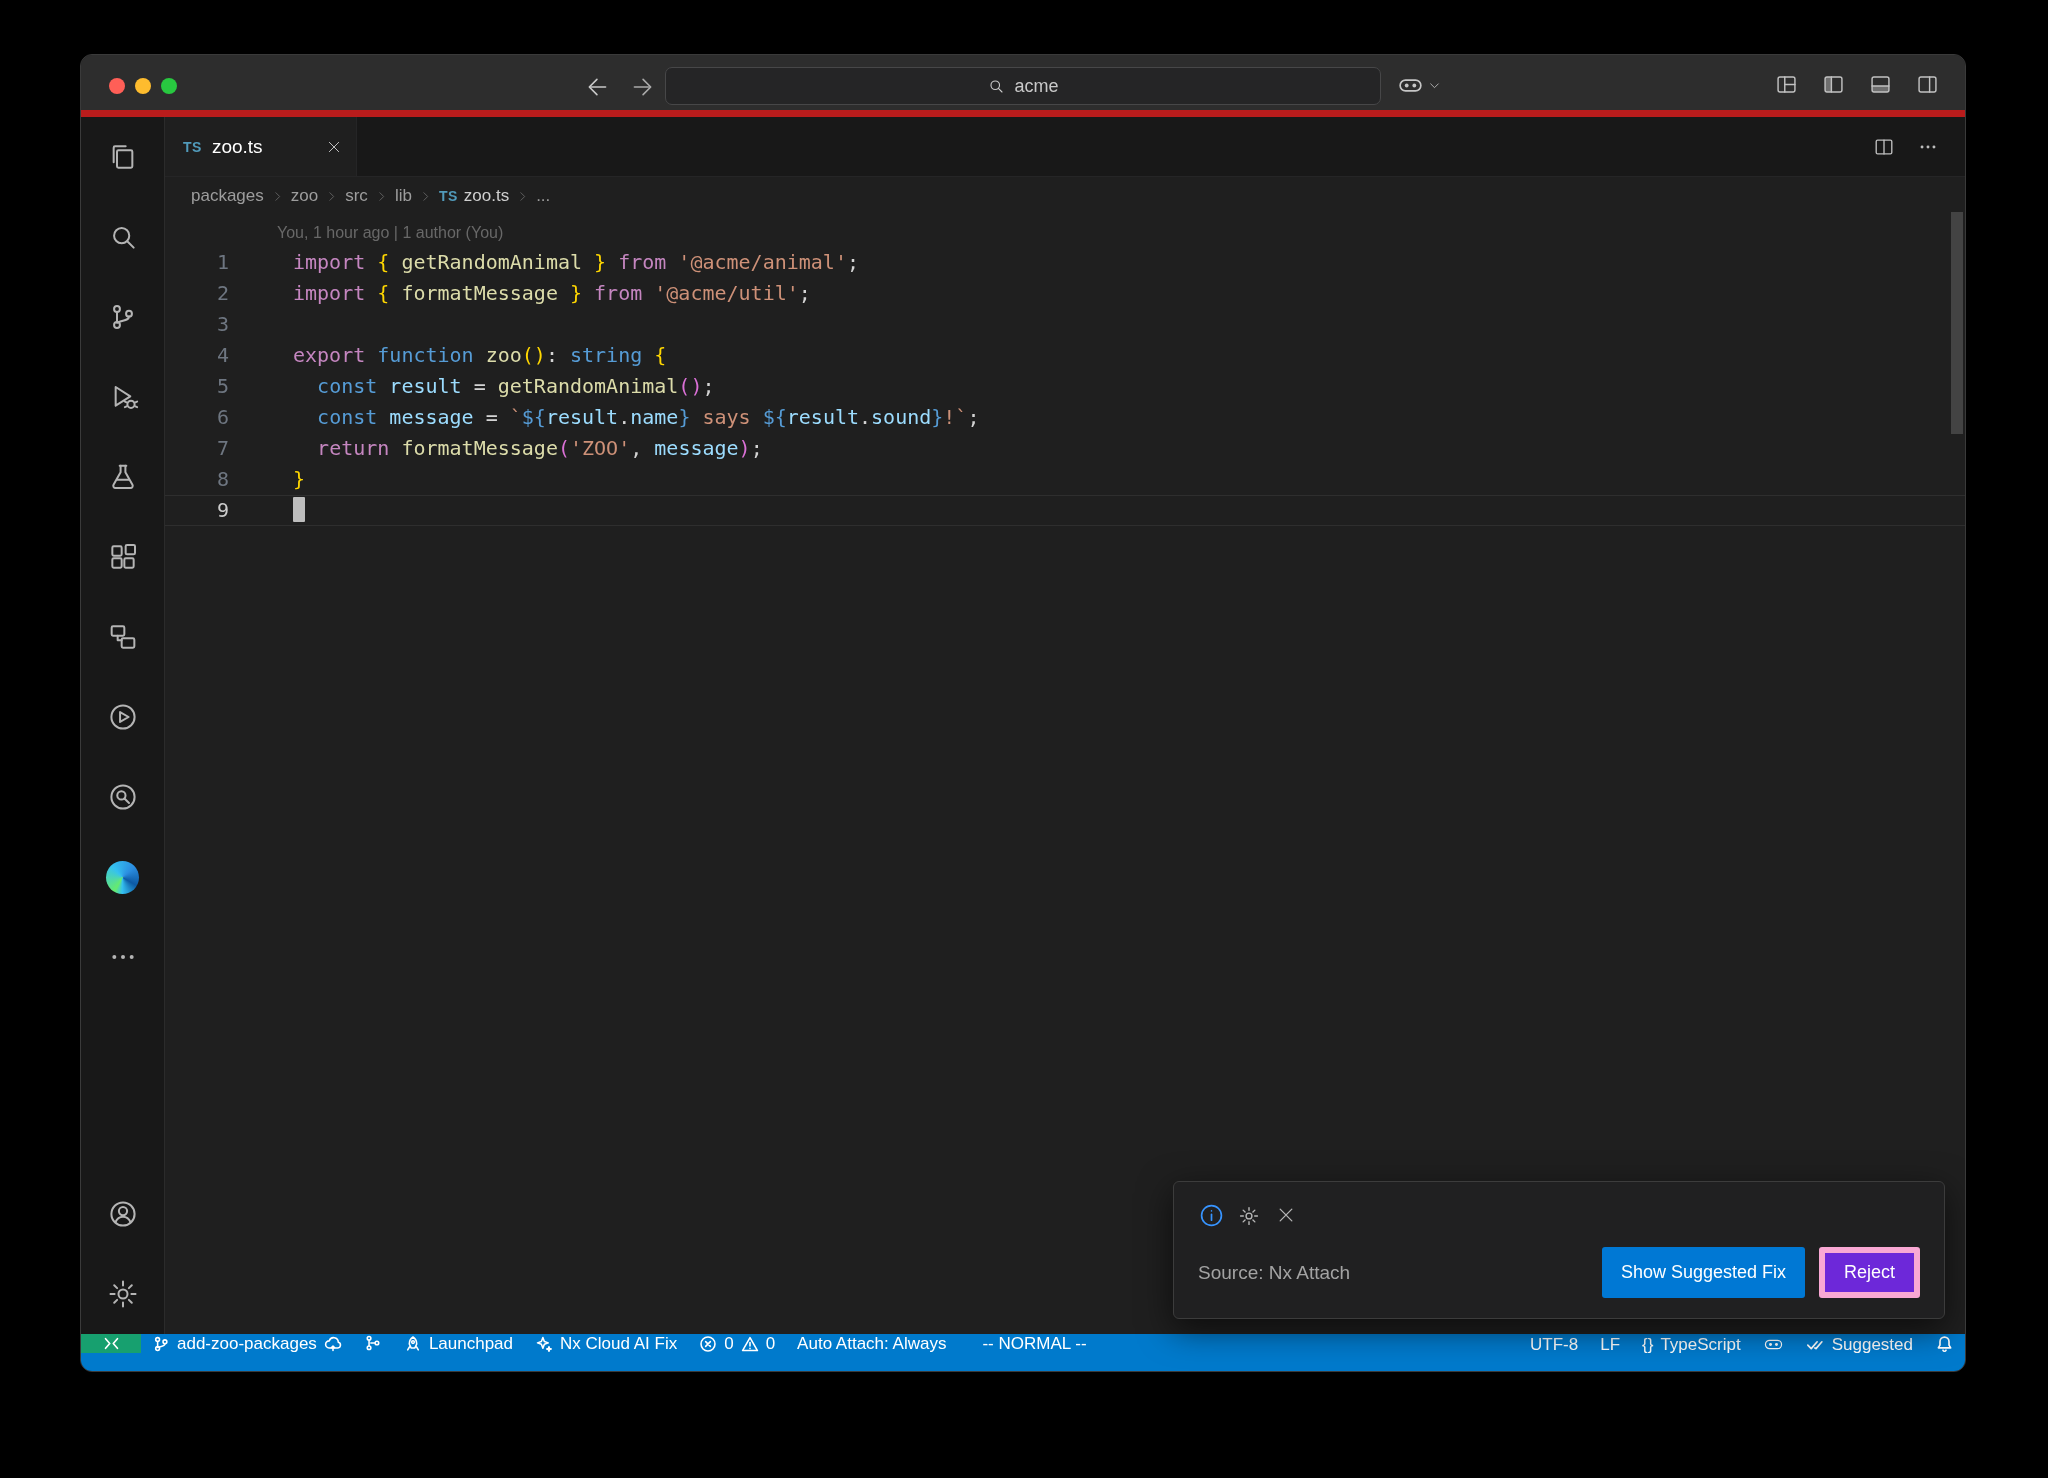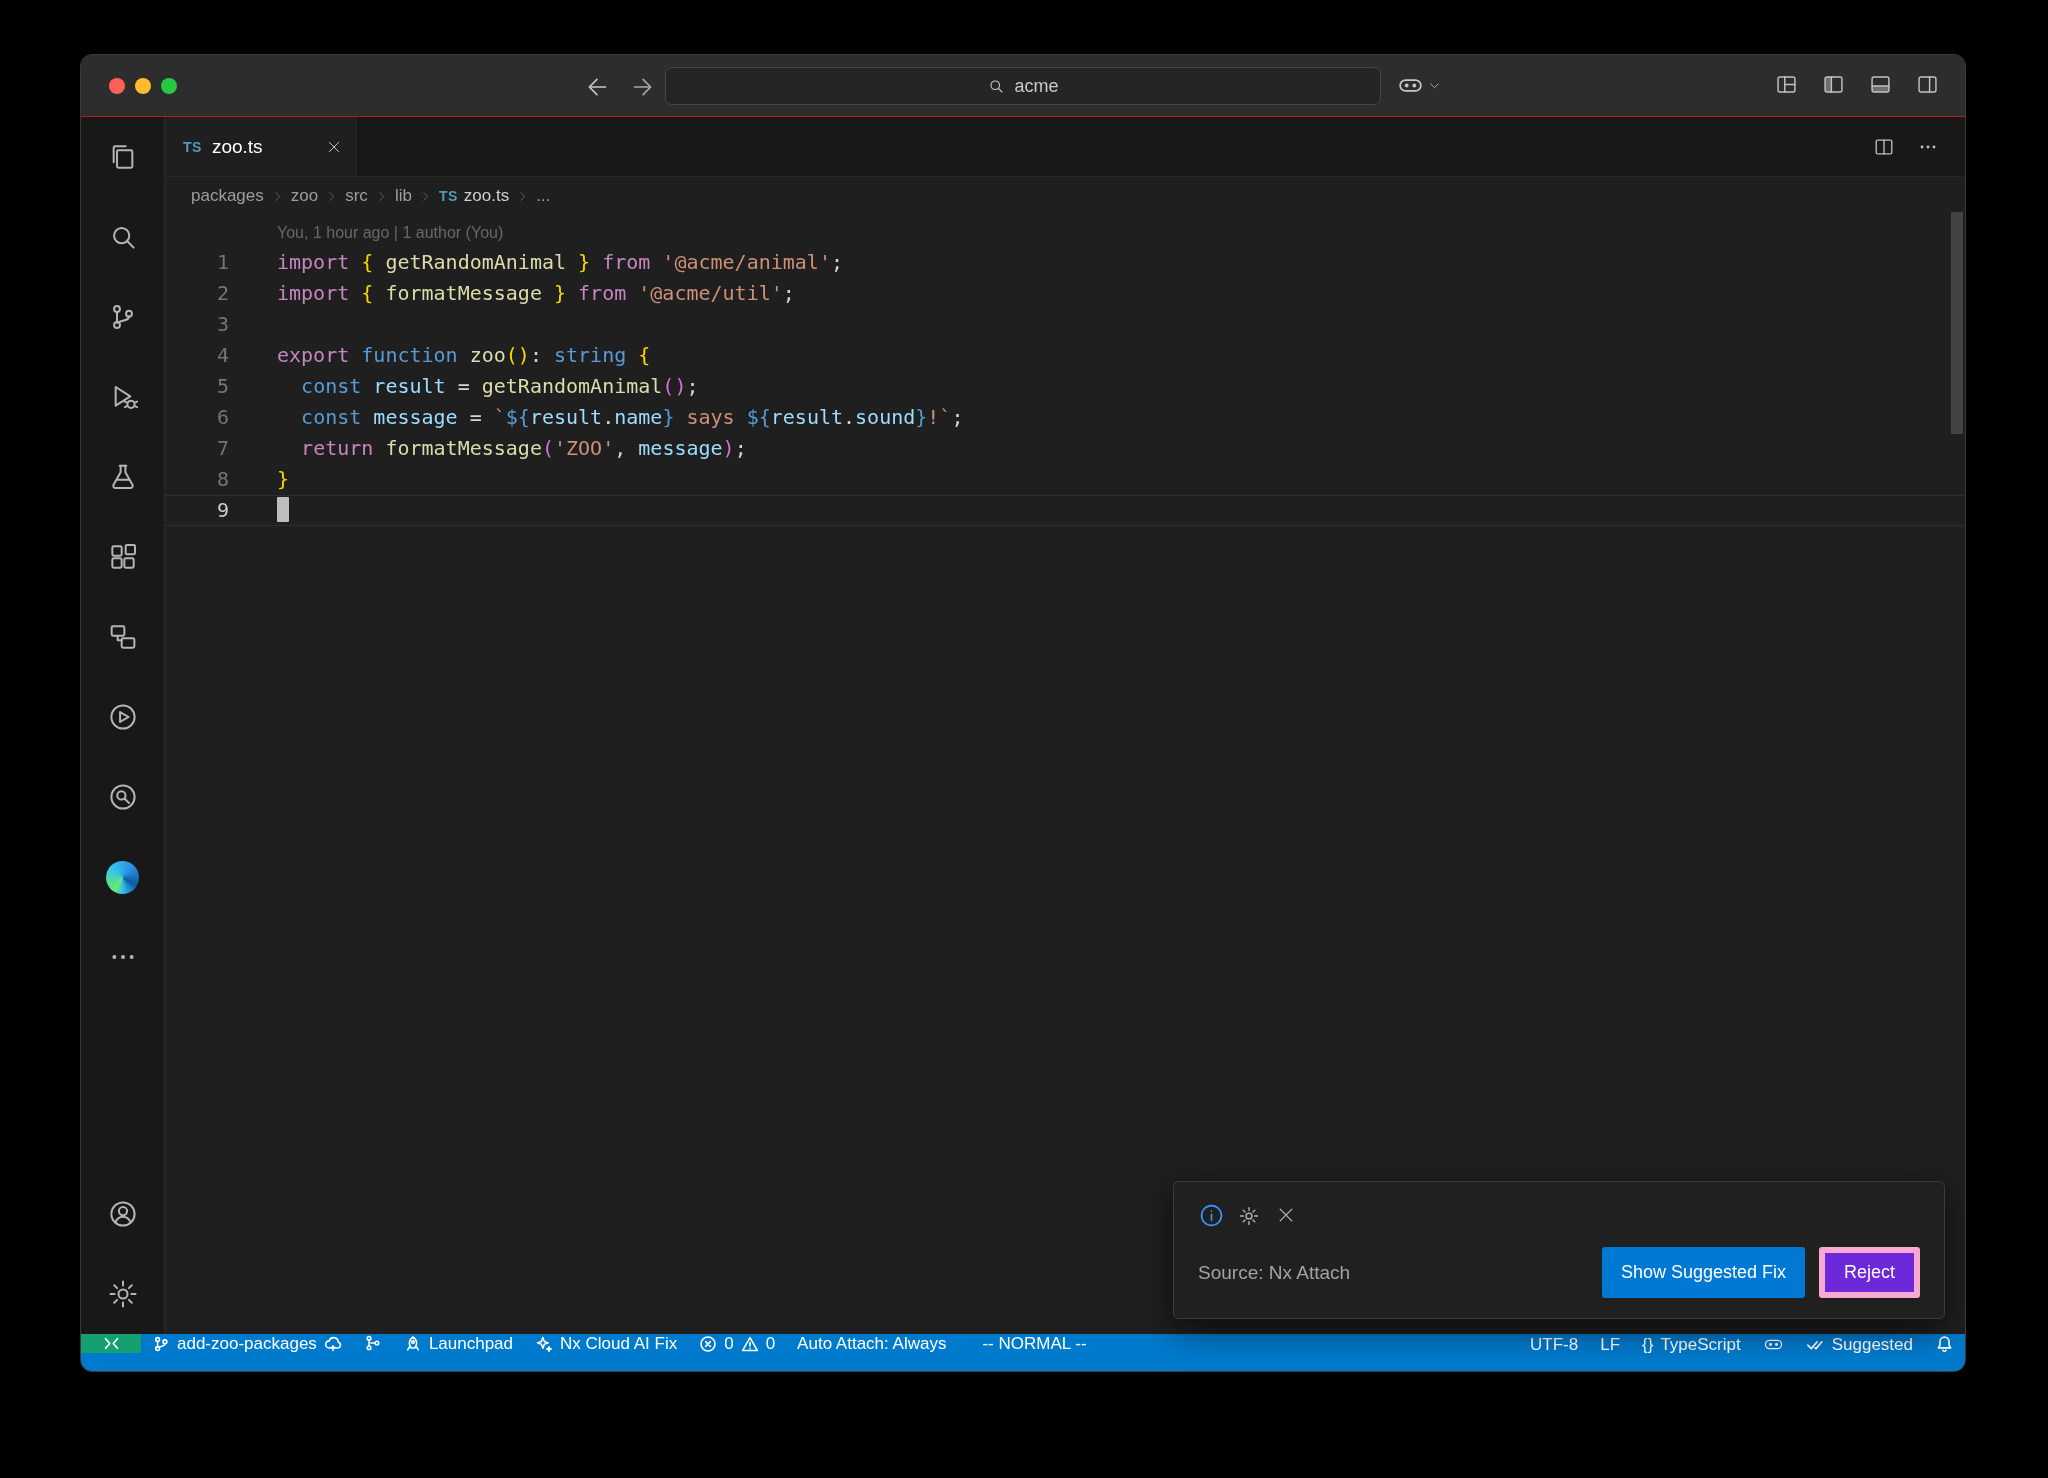--- a/index.html
+++ b/index.html
@@ -2,21 +2,21 @@
 <html><head>
 <meta charset="utf-8">
 <style>
   *{margin:0;padding:0;box-sizing:border-box}
   html,body{width:2048px;height:1478px;background:#000;overflow:hidden;
     font-family:"Liberation Sans","DejaVu Sans",sans-serif;color:#ccc}
   .window{position:absolute;left:80px;top:54px;width:1886px;height:1318px;background:#1f1f1f;
     border:1px solid #3a3a3a;border-radius:12px;overflow:hidden;display:flex;flex-direction:column;
     box-shadow:0 24px 70px rgba(0,0,0,.7)}
   
-  .titlebar{position:relative;height:62px;flex:none;background:#2d2d2d;border-bottom:1px solid #b91c1c}
+  .titlebar{position:relative;height:62px;flex:none;background:#2d2d2d;border-bottom:7px solid #b91c1c}
   .traffic{position:absolute;top:23px;left:28px;display:flex;gap:10px}
   .tl{width:16px;height:16px;border-radius:50%}
   .tl-close{background:#ff5f57}.tl-min{background:#febc2e}.tl-zoom{background:#28c840}
   .nav-arrow{position:absolute;top:16px;width:34px;height:32px;display:flex;align-items:center;justify-content:center;color:#c8c8c8}
   .nav-fwd{color:#a9a9a9}
   .searchbox{position:absolute;left:50%;transform:translateX(-50%);top:12px;width:716px;height:38px;
     background:#252526;border:1px solid #474748;border-radius:7px;display:flex;align-items:center;
     justify-content:center;gap:9px;color:#c9c9c9;font-size:18px}
   .copilot-btn{position:absolute;left:calc(50% + 374px);top:17px;display:flex;align-items:center;gap:4px;color:#c6c6c6}
   .tb-right{position:absolute;right:26px;top:18px;display:flex;gap:24px;color:#c2c2c2}
@@ -41,21 +41,21 @@
     color:#9d9d9d;font-size:17px}
   .crumb-file{color:#cfcfcf;display:flex;align-items:center;gap:6px}
   .crumb-sep{display:flex;color:#6d6d6d}
   
   .editor{flex:1;position:relative;overflow:hidden;padding-top:4px;background:#1f1f1f}
   .blame-row{height:28px;line-height:28px;margin-left:112px;color:#686868;font-size:16px}
   .code-row{height:31px;line-height:31px;display:flex;font-family:"DejaVu Sans Mono",monospace;font-size:20px}
   .code-row.current{box-shadow:inset 0 1px 0 #2e2e2e, inset 0 -1px 0 #2e2e2e}
   .line-num{flex:none;width:64px;text-align:right;color:#6e7681}
   .code-row.current .line-num{color:#cdcdcd}
-  .line-code{margin-left:48px;white-space:pre;color:#d4d4d4}
+  .line-code{margin-left:64px;white-space:pre;color:#d4d4d4}
   .block-cursor{display:inline-block;width:12px;height:25px;background:#bdbdbd;vertical-align:-5px;border-radius:1px}
   .scrollbar-thumb{position:absolute;right:2px;top:95px;width:12px;height:222px;background:rgba(126,126,126,.38)}
   
   .toast{position:absolute;right:20px;bottom:52px;width:772px;background:#202021;border:1px solid #3c3c3c;
     border-radius:6px;box-shadow:0 10px 34px rgba(0,0,0,.6);padding:20px 24px 20px;z-index:30}
   .toast-top{display:flex;gap:13px;align-items:flex-start}
   .toast-msg{flex:1;max-width:600px;font-size:19px;line-height:1.55;color:#d8d8d8}
   .toast-icons{display:flex;gap:16px;color:#b8b8b8;padding-top:3px}
   .toast-bottom{display:flex;align-items:center;margin-top:18px}
   .toast-src{color:#a3a3a3;font-size:19px}

